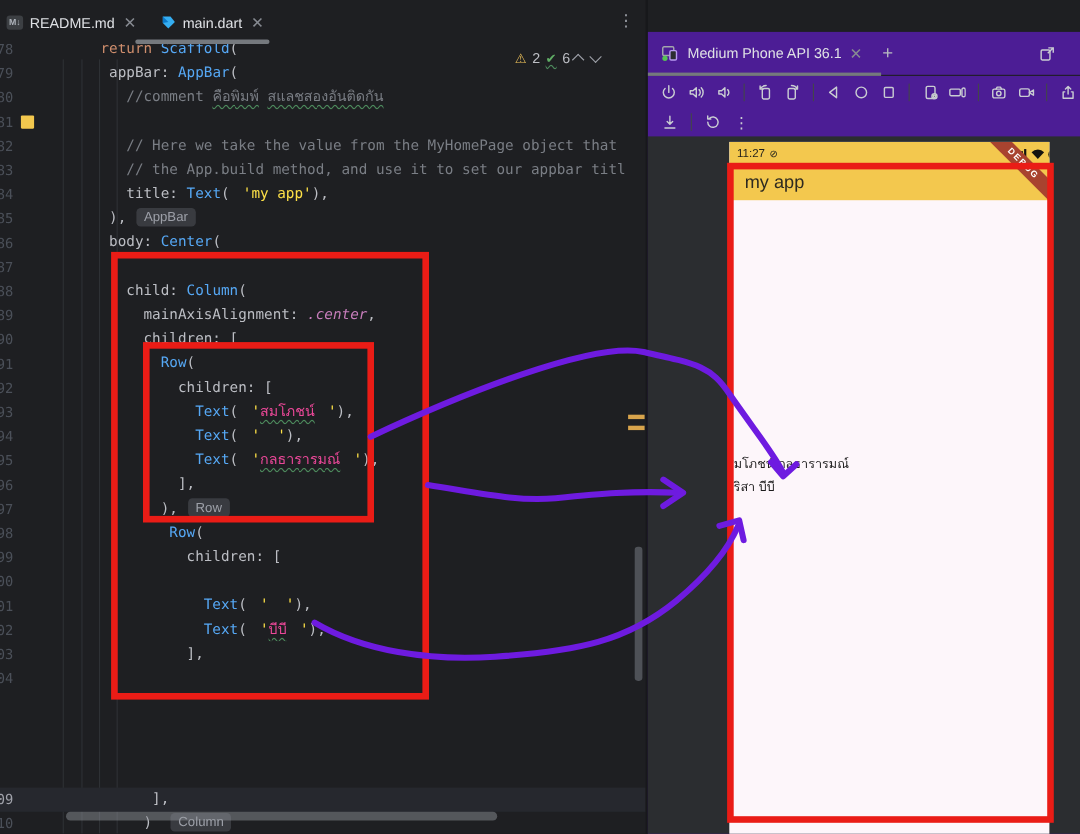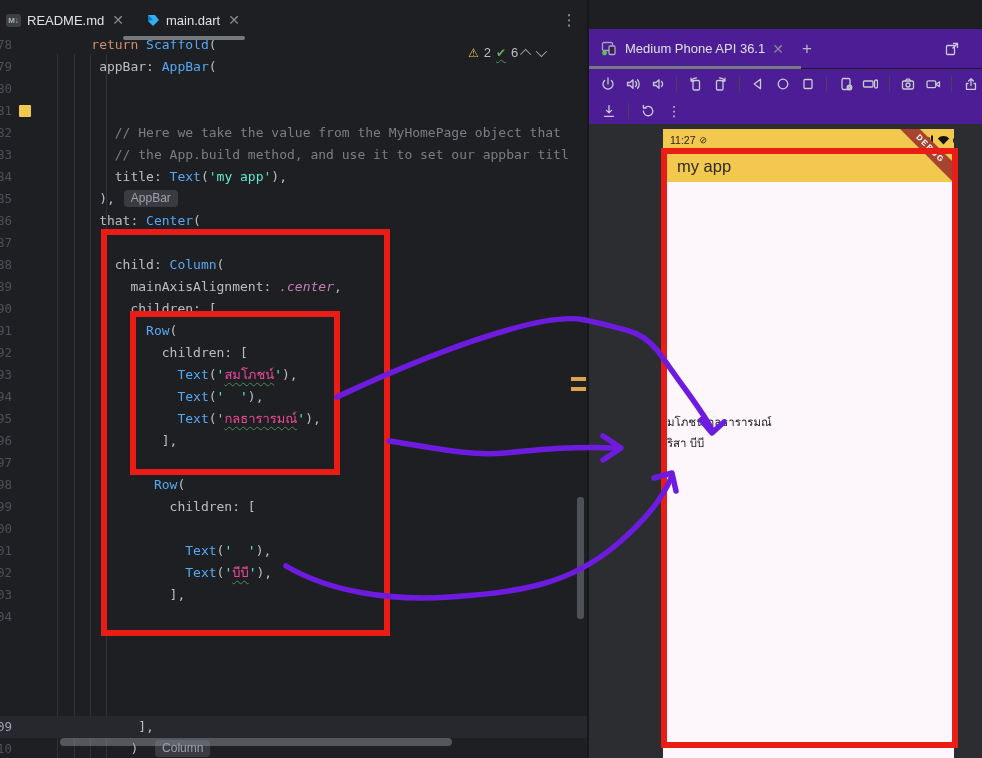--- a/index.html
+++ b/index.html
@@ -25,21 +25,21 @@
   .iguide { position:absolute; top:14px; bottom:0; width:1px; background:#2E3135; }
   .code-line { position:absolute; left:0; width:587px; height:22px; line-height:22px;
                font-family:"DejaVu Sans Mono", monospace; font-size:13px; white-space:pre; }
   .code-line.current { background:#26282E; }
   .lnum { position:absolute; left:-16px; width:28px; text-align:right; color:#4B5059;
           font-size:12.5px; }
   .code-line.current .lnum { color:#A1A3AB; }
   .swatch { position:absolute; left:19px; top:5px; width:12px; height:12px; border-radius:1px; }
   .ltext { position:absolute; left:60px; }
   .tk-pln { color:#BCBEC4; } .tk-kw { color:#CF8E6D; } .tk-cls { color:#56A8F5; }
-  .tk-str { color:#5eead4; } .tk-cmt { color:#7A7E85; }
+  .tk-str { color:#fde047;margin-left:12px; } .tk-cmt { color:#7A7E85; }
   .tk-prop { color:#C77DBB; font-style:italic; } .tk-num { color:#2AACB8; }
   .tk-sq { color:#ec4899; text-decoration:underline wavy #4C8A5C 1px; text-underline-offset:3px; }
   .tk-cmtsq { color:#7A7E85; text-decoration:underline wavy #4C8A5C 1px; text-underline-offset:3px; }
   .badge { display:inline-block; margin-left:9px; background:#393B40; color:#9DA0A8;
            font-family:"Liberation Sans", sans-serif; font-size:12px; line-height:17px;
            padding:0 7px; border-radius:4px; vertical-align:1px; }
   #inspections { position:absolute; left:468px; top:5px; display:flex; align-items:center; gap:5px;
                  color:#BCBEC4; font-size:13px; }
   #inspections .warn { color:#F2C55C; font-size:12px; }
   #inspections .ok { color:#5FAD65; font-size:12px; text-decoration:underline wavy #4C8A5C 1px;
@@ -106,38 +106,38 @@
 
   <div id="editor">
     <div id="code-area">
       <div class="iguide" style="left:57px"></div>
       <div class="iguide" style="left:74px"></div>
       <div class="iguide" style="left:90px"></div>
       <div class="iguide" style="left:106px"></div>
       <div id="code-lines">
           <div class="code-line" style="top: -6px;"><span class="lnum">78</span><span class="ltext">    <span class="tk-kw">return </span><span class="tk-cls">Scaffold</span><span class="tk-pln">(</span></span></div>
           <div class="code-line" style="top: 16px;"><span class="lnum">79</span><span class="ltext">     <span class="tk-pln">appBar: </span><span class="tk-cls">AppBar</span><span class="tk-pln">(</span></span></div>
-          <div class="code-line" style="top: 38px;"><span class="lnum">80</span></div>
+          <div class="code-line" style="top: 38px;"><span class="lnum">80</span><span class="ltext">       <span class="tk-cmt">//comment </span><span class="tk-cmtsq">คือพิมพ์</span><span class="tk-cmt"> </span><span class="tk-cmtsq">สแลชสองอันติดกัน</span></span></div>
           <div class="code-line" style="top: 60px;"><span class="lnum">81</span><span class="swatch" style="background: rgb(243, 200, 78);"></span></div>
           <div class="code-line" style="top: 82px;"><span class="lnum">82</span><span class="ltext">       <span class="tk-cmt">// Here we take the value from the MyHomePage object that </span></span></div>
           <div class="code-line" style="top: 104px;"><span class="lnum">83</span><span class="ltext">       <span class="tk-cmt">// the App.build method, and use it to set our appbar titl</span></span></div>
           <div class="code-line" style="top: 126px;"><span class="lnum">84</span><span class="ltext">       <span class="tk-pln">title: </span><span class="tk-cls">Text</span><span class="tk-pln">(</span><span class="tk-str">'my app'</span><span class="tk-pln">),</span></span></div>
           <div class="code-line" style="top: 148px;"><span class="lnum">85</span><span class="ltext">     <span class="tk-pln">),</span><span class="badge">AppBar</span></span></div>
-          <div class="code-line" style="top: 170px;"><span class="lnum">86</span><span class="ltext">     <span class="tk-pln">that: </span><span class="tk-cls">Center</span><span class="tk-pln">(</span></span></div>
+          <div class="code-line" style="top: 170px;"><span class="lnum">86</span><span class="ltext">     <span class="tk-pln">body: </span><span class="tk-cls">Center</span><span class="tk-pln">(</span></span></div>
           <div class="code-line" style="top: 192px;"><span class="lnum">87</span><span class="ltext"></span></div>
           <div class="code-line" style="top: 214px;"><span class="lnum">88</span><span class="ltext">       <span class="tk-pln">child: </span><span class="tk-cls">Column</span><span class="tk-pln">(</span></span></div>
           <div class="code-line" style="top: 236px;"><span class="lnum">89</span><span class="ltext">         <span class="tk-pln">mainAxisAlignment: </span><span class="tk-prop">.center</span><span class="tk-pln">,</span></span></div>
           <div class="code-line" style="top: 258px;"><span class="lnum">90</span><span class="ltext">         <span class="tk-pln">children: [</span></span></div>
           <div class="code-line" style="top: 280px;"><span class="lnum">91</span><span class="ltext">           <span class="tk-cls">Row</span><span class="tk-pln">(</span></span></div>
           <div class="code-line" style="top: 302px;"><span class="lnum">92</span><span class="ltext">             <span class="tk-pln">children: [</span></span></div>
           <div class="code-line" style="top: 324px;"><span class="lnum">93</span><span class="ltext">               <span class="tk-cls">Text</span><span class="tk-pln">(</span><span class="tk-str">'</span><span class="tk-sq">สมโภชน์</span><span class="tk-str">'</span><span class="tk-pln">),</span></span></div>
           <div class="code-line" style="top: 346px;"><span class="lnum">94</span><span class="ltext">               <span class="tk-cls">Text</span><span class="tk-pln">(</span><span class="tk-str">'  '</span><span class="tk-pln">),</span></span></div>
           <div class="code-line" style="top: 368px;"><span class="lnum">95</span><span class="ltext">               <span class="tk-cls">Text</span><span class="tk-pln">(</span><span class="tk-str">'</span><span class="tk-sq">กลธารารมณ์</span><span class="tk-str">'</span><span class="tk-pln">),</span></span></div>
           <div class="code-line" style="top: 390px;"><span class="lnum">96</span><span class="ltext">             <span class="tk-pln">],</span></span></div>
-          <div class="code-line" style="top: 412px;"><span class="lnum">97</span></div>
+          <div class="code-line" style="top: 412px;"><span class="lnum">97</span><span class="ltext">           <span class="tk-pln">),</span><span class="badge">Row</span></span></div>
           <div class="code-line" style="top: 434px;"><span class="lnum">98</span><span class="ltext">            <span class="tk-cls">Row</span><span class="tk-pln">(</span></span></div>
           <div class="code-line" style="top: 456px;"><span class="lnum">99</span><span class="ltext">              <span class="tk-pln">children: [</span></span></div>
           <div class="code-line" style="top: 478px;"><span class="lnum">100</span></div>
           <div class="code-line" style="top: 500px;"><span class="lnum">101</span><span class="ltext">                <span class="tk-cls">Text</span><span class="tk-pln">(</span><span class="tk-str">'  '</span><span class="tk-pln">),</span></span></div>
           <div class="code-line" style="top: 522px;"><span class="lnum">102</span><span class="ltext">                <span class="tk-cls">Text</span><span class="tk-pln">(</span><span class="tk-str">'</span><span class="tk-sq">บีบี</span><span class="tk-str">'</span><span class="tk-pln">),</span></span></div>
           <div class="code-line" style="top: 544px;"><span class="lnum">103</span><span class="ltext">              <span class="tk-pln">],</span></span></div>
           <div class="code-line" style="top: 566px;"><span class="lnum">104</span></div>
           <div class="code-line current" style="top: 676px;"><span class="lnum">109</span><span class="ltext">          <span class="tk-pln">],</span></span></div>
           <div class="code-line" style="top: 698px;"><span class="lnum">110</span><span class="ltext">         <span class="tk-pln">) </span><span class="badge">Column</span></span></div>
         </div>

